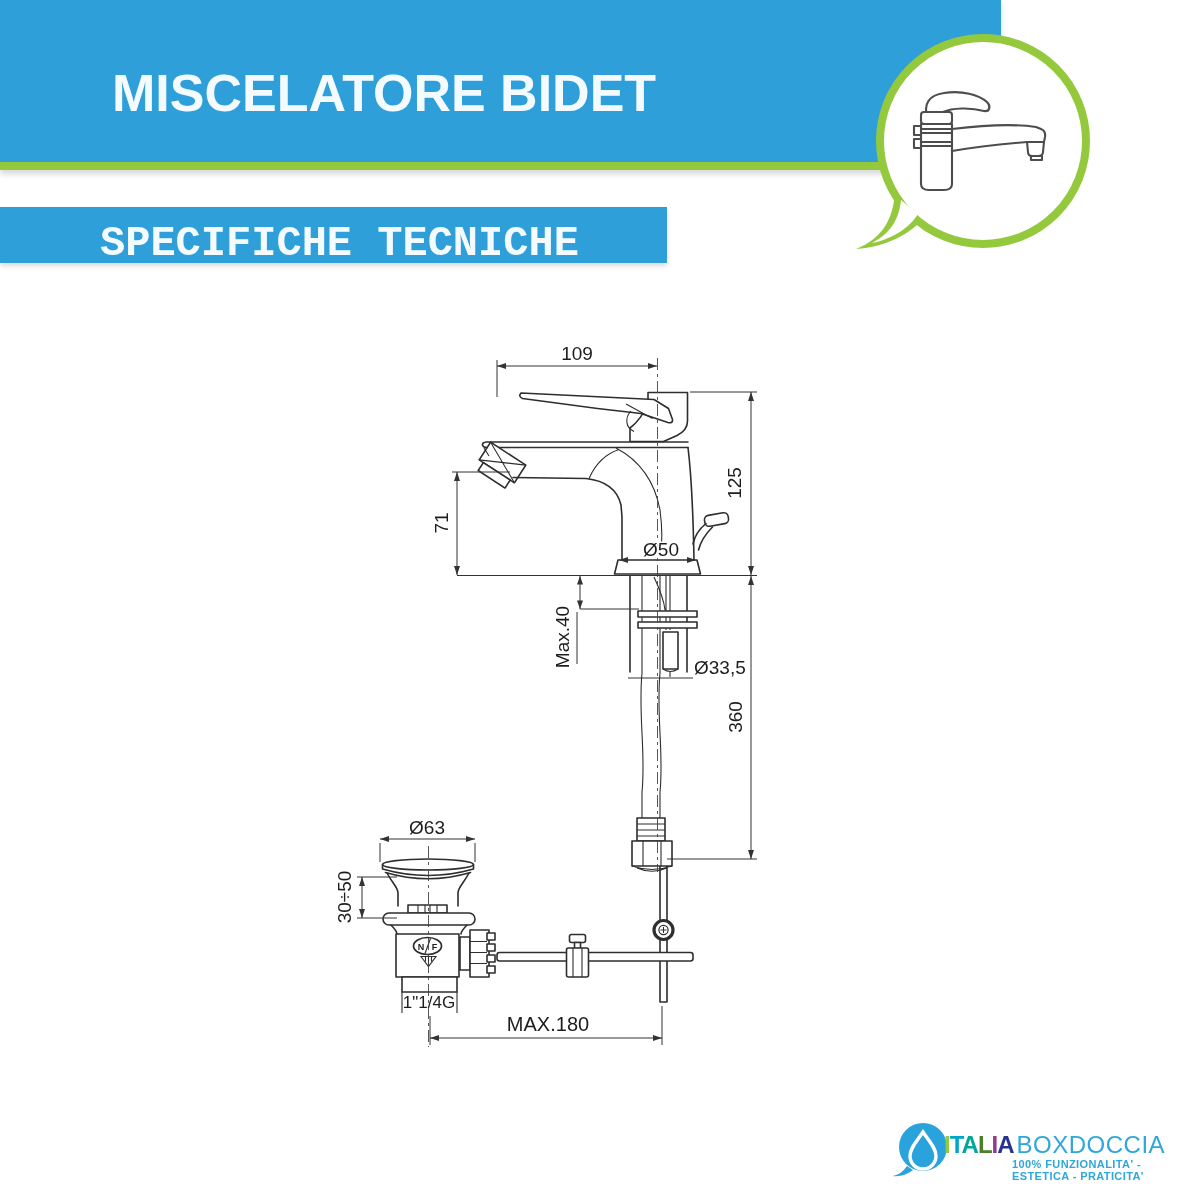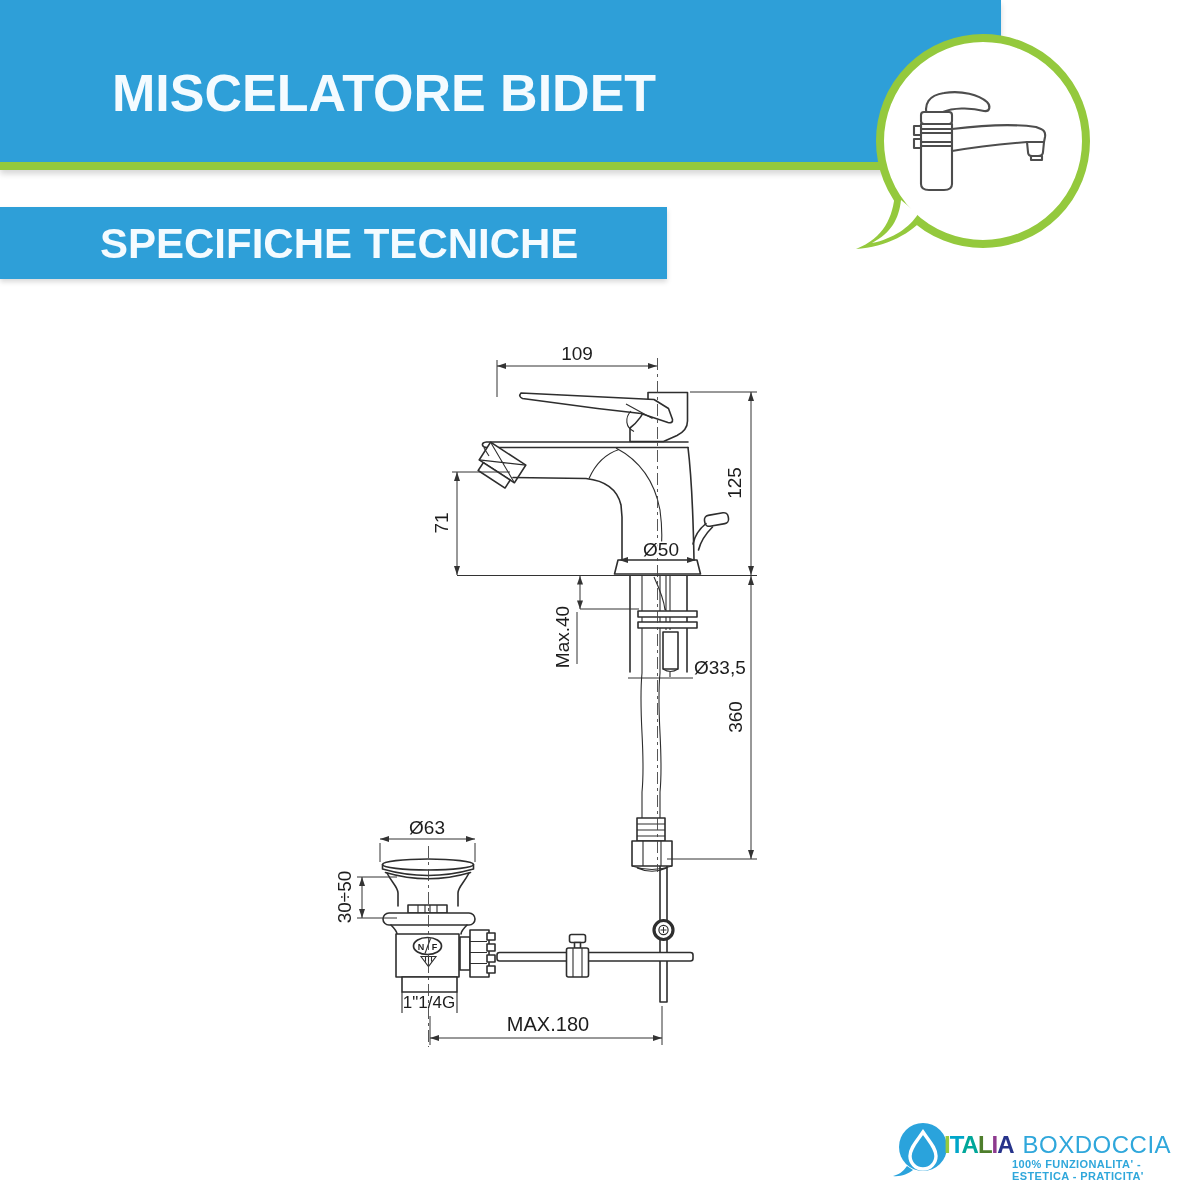--- a/index.html
+++ b/index.html
@@ -4,22 +4,22 @@
 <style>
   html,body{margin:0;padding:0;background:#e8e8e8;}
   .page{position:relative;width:1191px;height:1191px;background:#fff;overflow:hidden;
         font-family:"Liberation Sans","DejaVu Sans",sans-serif;}
   .header-wrap{position:absolute;top:0;left:0;width:1001px;height:170px;
                box-shadow:0 4px 6px rgba(0,0,0,.16);}
   .bar-blue{position:absolute;top:0;left:0;width:100%;height:162px;background:var(--blue);}
   .strip-green{position:absolute;top:162px;left:0;width:100%;height:8px;background:var(--green);}
   .title{position:absolute;left:112px;top:67px;margin:0;font-size:52px;line-height:52px;
          font-weight:bold;color:#f4fbff;letter-spacing:0px;}
-  .subbar{position:absolute;top:207px;left:0;width:667px;height:72px;background:var(--blue);
-          box-shadow:0 3px 5px rgba(0,0,0,.15);}
+  .subbar{position:absolute;top:207px;left:0;width:667px;height:56px;background:var(--blue);
+          box-shadow:0 3px 5px rgba(0,0,0,.15);font-family:Liberation Mono, monospace;}
   .subtitle{position:absolute;left:100px;top:16px;margin:0;font-size:42px;line-height:42px;
             font-weight:bold;color:#f4fbff;}
   .bubble-svg{position:absolute;left:848px;top:18px;width:252px;height:240px;}
   .drawing-svg{position:absolute;left:330px;top:330px;width:470px;height:730px;}
   
   .part{stroke:#2e2e2e;stroke-width:1.6;fill:none;stroke-linejoin:round;stroke-linecap:round;}
   .partw{stroke:#2e2e2e;stroke-width:1.6;fill:#ffffff;stroke-linejoin:round;}
   .thin{stroke:#2e2e2e;stroke-width:1.1;fill:none;}
   .dim{stroke:#333;stroke-width:1;fill:none;}
   .ar{fill:#333;stroke:none;}
@@ -27,21 +27,21 @@
   .dtxt{font-family:"Liberation Sans","DejaVu Sans",sans-serif;font-size:19px;fill:#1d1d1d;}
   .dtxt.halo{paint-order:stroke;stroke:#fff;stroke-width:3px;}
   .nftxt{font-family:"Liberation Sans","DejaVu Sans",sans-serif;font-size:9px;font-weight:bold;fill:#1d1d1d;}
   .icon{stroke:#4d4d4d;stroke-width:2.1;fill:none;stroke-linejoin:round;stroke-linecap:round;}
   .iconw{stroke:#4d4d4d;stroke-width:2.1;fill:#fff;stroke-linejoin:round;}
   
   .brand{position:absolute;left:885px;top:1118px;width:300px;height:70px;}
   .brand-svg{position:absolute;left:0;top:0;width:75px;height:66px;}
   .brand-text{position:absolute;left:59px;top:12px;white-space:nowrap;line-height:30px;}
   .brand-italia span{font-weight:bold;font-size:24px;letter-spacing:-1px;}
-  .brand-suffix{font-size:24px;letter-spacing:0.5px;margin-left:9px;color:var(--logo-blue);}
+  .brand-suffix{font-size:24px;letter-spacing:0.5px;margin-left:3px;color:var(--logo-blue);}
   .brand-tagline{position:absolute;left:127px;top:40px;font-size:11px;letter-spacing:0.4px;
                  color:var(--logo-blue);font-weight:bold;}
 </style>
 </head>
 <body>
 
 <div class="page">
 
   <div class="header-wrap">
     <div class="bar-blue"></div>

